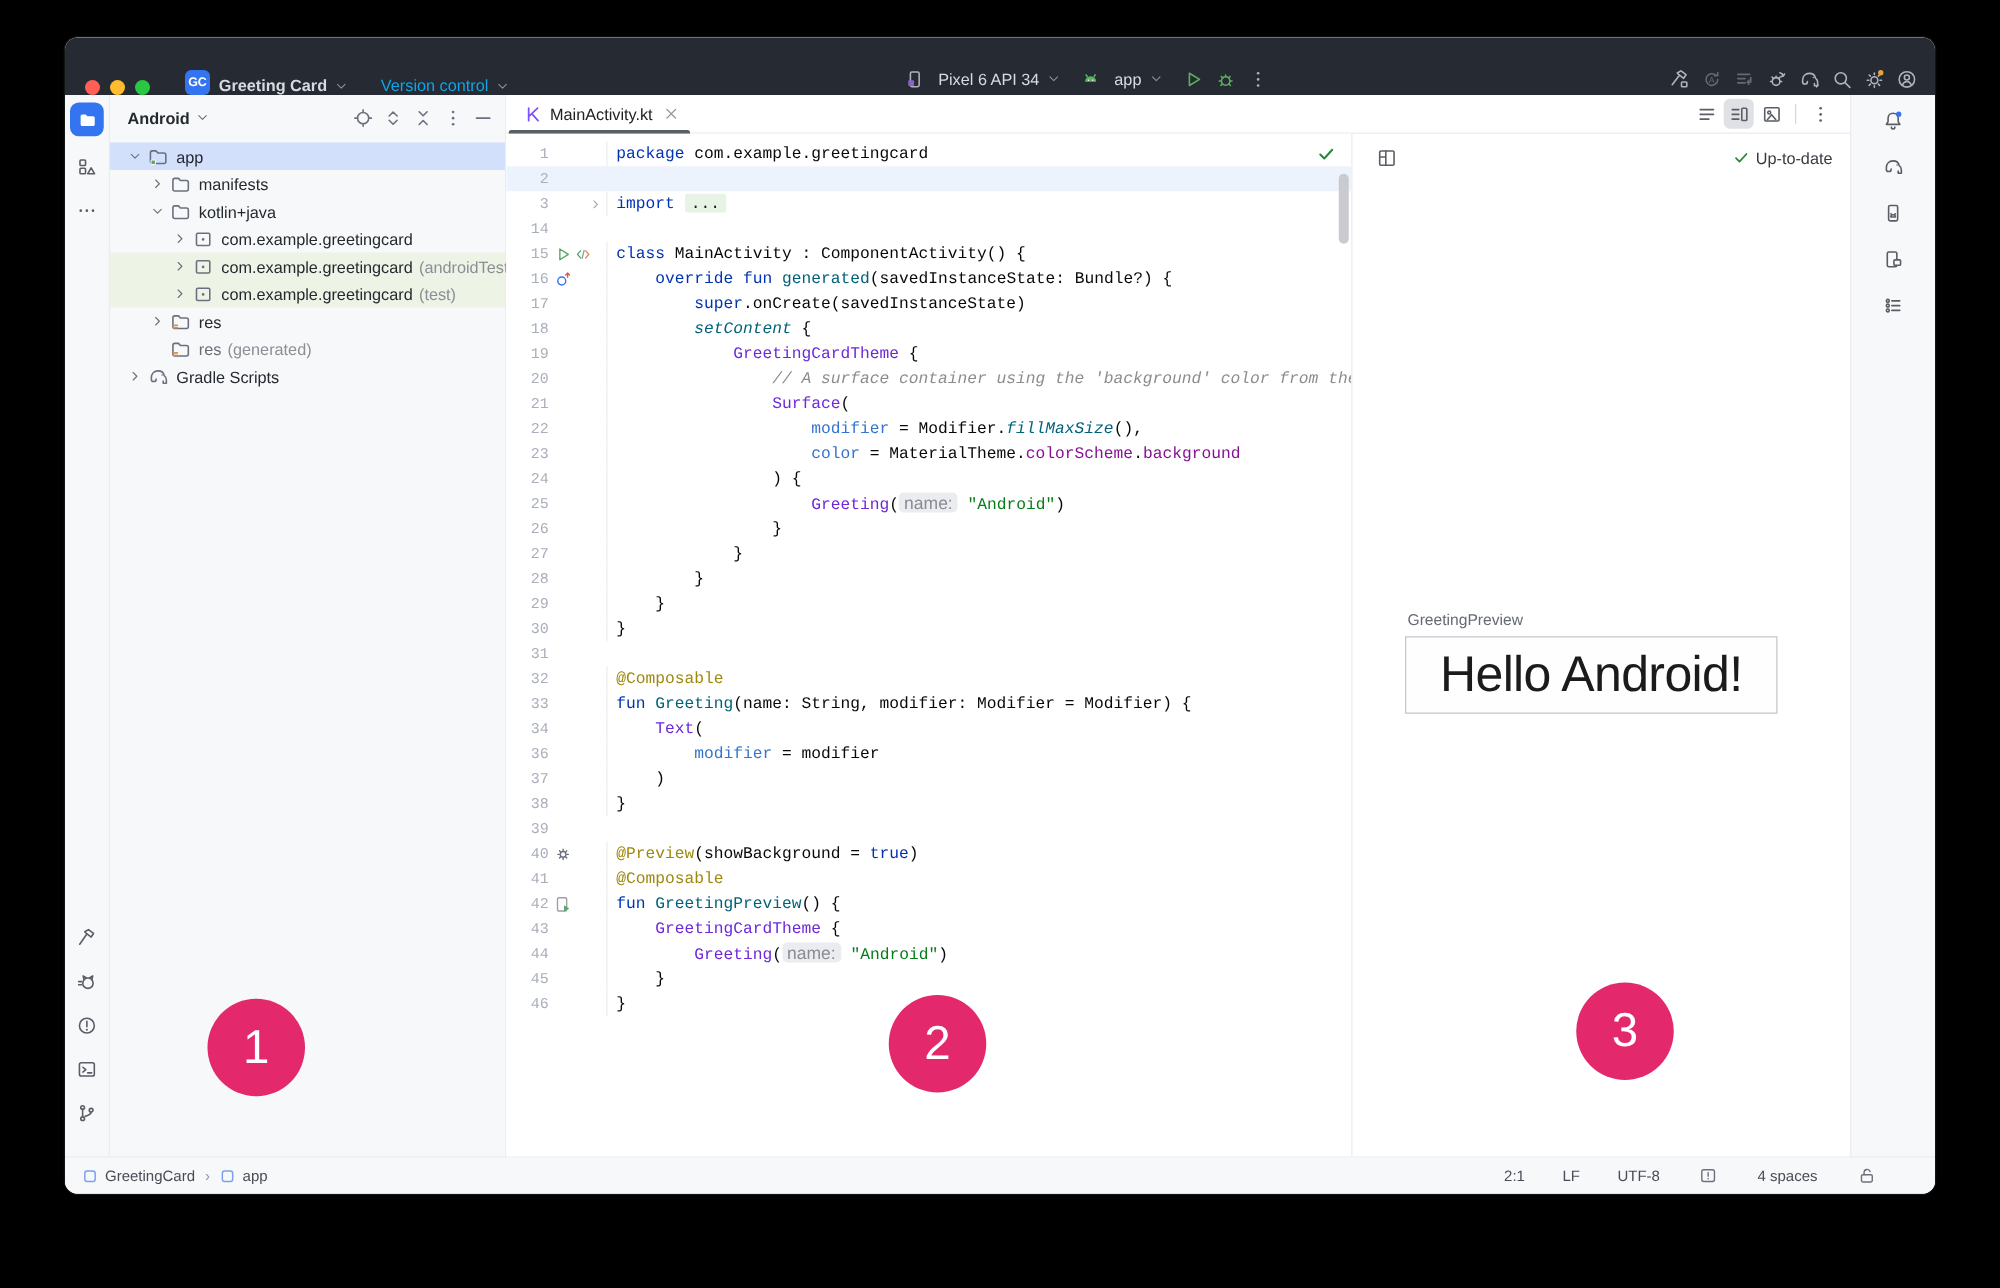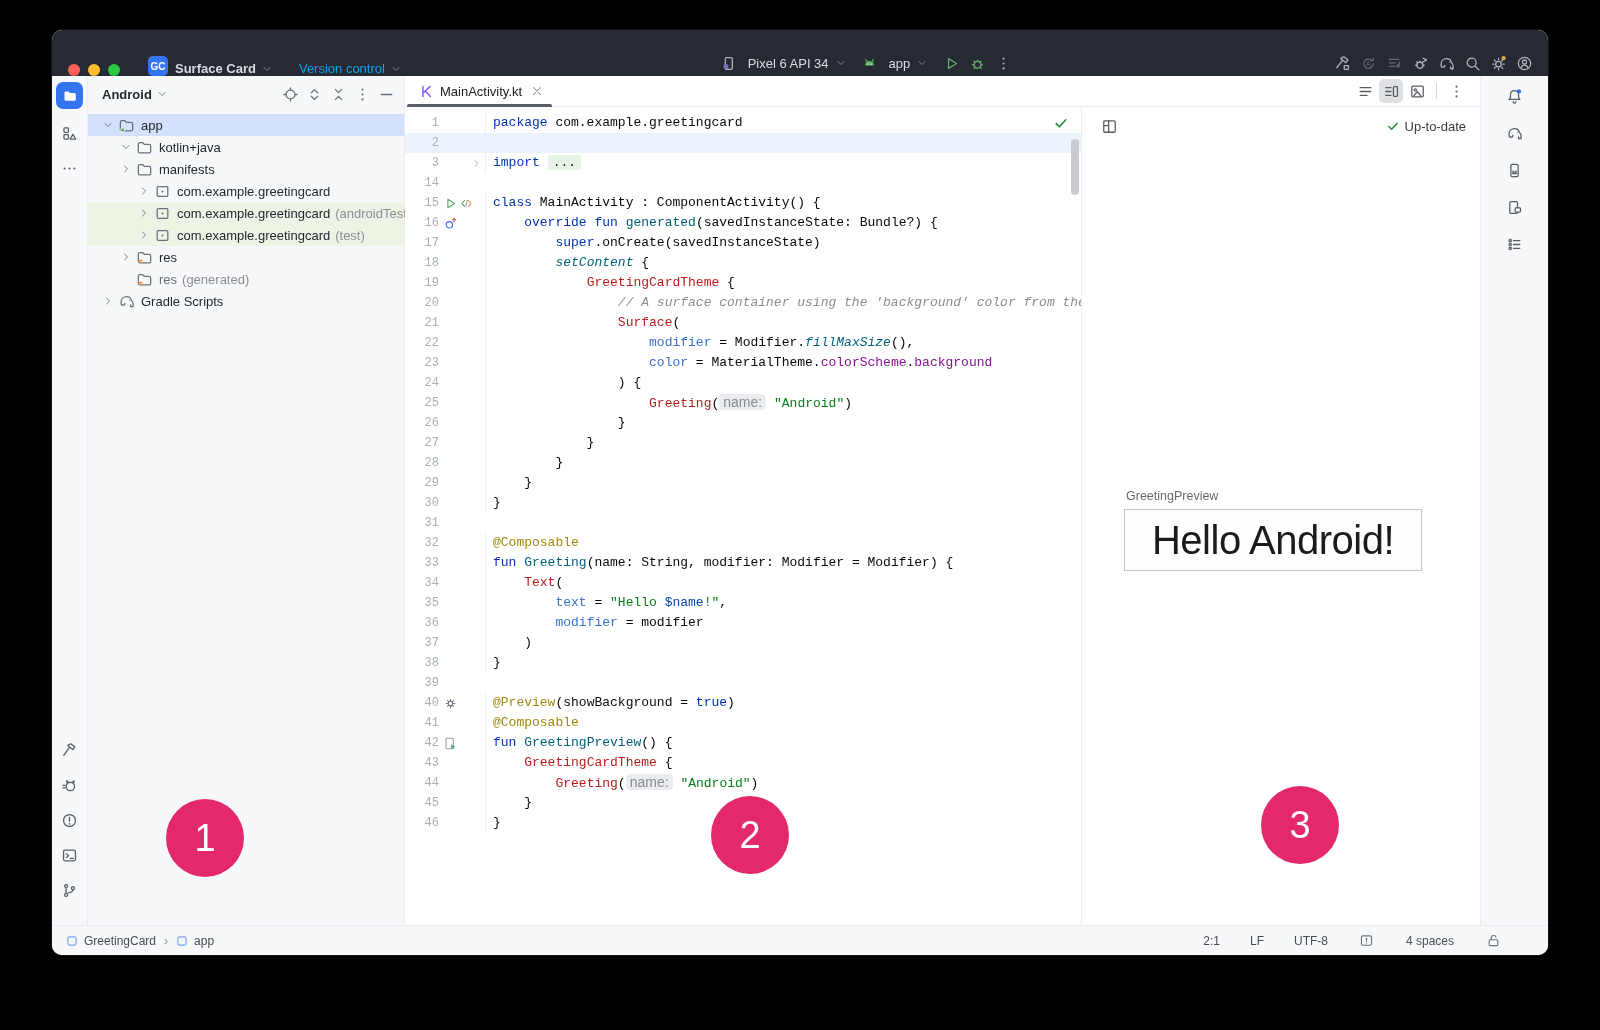--- a/index.html
+++ b/index.html
@@ -65,21 +65,21 @@
   .editor{width:677px;position:relative;overflow:hidden;background:#fff;flex:none;border-right:1px solid #EBECF0;box-sizing:border-box;}
   .code{padding-top:6px;font-family:"Liberation Mono","DejaVu Sans Mono",monospace;font-size:13px;}
   .code-line{height:20px;display:flex;align-items:center;}
   .code-line.cur{background:#EDF3FD;}
   .ln{width:34px;text-align:right;color:#A9AEBC;font-size:12px;flex:none;}
   .gut{width:46px;flex:none;position:relative;display:flex;align-items:center;padding-left:4px;box-sizing:border-box;gap:1px;}
   .gut .gic{width:15px;height:15px;display:inline-flex;}
   .gut .gic svg{width:15px;height:15px;}
   .gut .fold-chev{position:absolute;right:3px;color:#9CA1AB;width:11px;height:11px;display:inline-flex;}
   .cd{flex:1;white-space:pre;border-left:1px solid #EDEEF1;padding-left:7px;min-width:0;overflow:hidden;line-height:20px;}
-  .s-k{color:#0033B3}.s-fn{color:#00627A}.s-cp{color:#b91c1c}.s-nm{color:#3573CE}
+  .s-k{color:#0033B3}.s-fn{color:#00627A}.s-cp{color:#6d28d9}.s-nm{color:#3573CE}
   .s-pr{color:#871094}.s-an{color:#9E880D}.s-cm{color:#8C8C8C;font-style:italic}
   .s-st{color:#067D17}.s-tp{color:#0745A8}.s-ex{color:#00627A;font-style:italic}.s-pl{color:#080808}
   .hint{background:#EBECEF;color:#888B93;border-radius:4px;padding:0 4px;font-size:14px;font-family:"Liberation Sans",sans-serif;}
   .foldbox{background:#E7F3E4;border-radius:2px;padding:0 5px;color:#1a1a1a;}
   .insp-check{position:absolute;top:8px;right:12px;width:16px;height:16px;}
   .scroll-thumb{position:absolute;right:2px;top:32px;width:8px;height:56px;border-radius:4px;background:#C9CBD1;}
   
   .preview{flex:1;display:flex;flex-direction:column;background:#fff;min-width:0;}
   .pv-toolbar{height:38px;display:flex;align-items:center;padding:0 14px 0 16px;font-size:13px;color:#383A42;}
   .pv-toolbar .ic{color:#5A5D66;width:22px;height:22px;}
@@ -109,21 +109,21 @@
 <div class="window" data-name="android-studio-window">
 
   <div class="titlebar" data-name="titlebar">
     <div class="traffic" data-name="traffic-lights">
       <span class="tl c" data-name="close-button"></span>
       <span class="tl m" data-name="minimize-button"></span>
       <span class="tl z" data-name="zoom-button"></span>
     </div>
     <span class="gc-badge" data-name="project-badge">GC</span>
     <div class="tb-item" data-name="project-menu">
-      <span data-name="project-name">Surface Card</span>
+      <span data-name="project-name">Greeting Card</span>
       <span class="chev" data-name="chevron-down-icon">
           <svg viewBox="0 0 16 16" fill="none" stroke="currentColor" stroke-width="1.2" stroke-linecap="round" stroke-linejoin="round">
             <path d="M4 6l4 4 4-4"></path>
           </svg>
         </span>
     </div>
     <div class="tb-item sec" data-name="vcs-menu">
       <span>Version control</span>
       <span class="chev" data-name="chevron-down-icon">
           <svg viewBox="0 0 16 16" fill="none" stroke="currentColor" stroke-width="1.2" stroke-linecap="round" stroke-linejoin="round">
@@ -348,45 +348,45 @@
               </svg>
             </span>
             <span class="ticon" data-name="folder-module-icon">
               <svg viewBox="0 0 16 16" fill="none" stroke="currentColor" stroke-width="1.2" stroke-linecap="round" stroke-linejoin="round">
                 <path d="M2.2 5c0-.9.5-1.5 1.4-1.5h2.8l1.4 1.6h4.6c.9 0 1.4.6 1.4 1.5v4.9c0 .9-.5 1.5-1.4 1.5H3.6c-.9 0-1.4-.6-1.4-1.5z"></path>
                 <rect x="2.6" y="10.4" width="3.4" height="3.4" rx=".8" fill="#59A869" stroke="#F7F8FA" stroke-width=".8"></rect>
               </svg>
             </span>
             <span class="tlabel" data-name="tree-item-label">app</span>
           </div>
+          <div class="trow" data-name="tree-item-manifests" style="padding-left: 32px;">
+            <span class="tchev" data-name="chevron-right-icon">
+              <svg viewBox="0 0 16 16" fill="none" stroke="currentColor" stroke-width="1.2" stroke-linecap="round" stroke-linejoin="round">
+                <path d="M6 4l4 4-4 4"></path>
+              </svg>
+            </span>
+            <span class="ticon" data-name="folder-icon">
+              <svg viewBox="0 0 16 16" fill="none" stroke="currentColor" stroke-width="1.2" stroke-linecap="round" stroke-linejoin="round">
+                <path d="M2.2 5c0-.9.5-1.5 1.4-1.5h2.8l1.4 1.6h4.6c.9 0 1.4.6 1.4 1.5v4.9c0 .9-.5 1.5-1.4 1.5H3.6c-.9 0-1.4-.6-1.4-1.5z"></path>
+              </svg>
+            </span>
+            <span class="tlabel" data-name="tree-item-label">manifests</span>
+          </div>
           <div class="trow" data-name="tree-item-kotlin-java" style="padding-left: 32px;">
             <span class="tchev" data-name="chevron-down-icon">
               <svg viewBox="0 0 16 16" fill="none" stroke="currentColor" stroke-width="1.2" stroke-linecap="round" stroke-linejoin="round">
                 <path d="M4 6l4 4 4-4"></path>
               </svg>
             </span>
             <span class="ticon" data-name="folder-icon">
               <svg viewBox="0 0 16 16" fill="none" stroke="currentColor" stroke-width="1.2" stroke-linecap="round" stroke-linejoin="round">
                 <path d="M2.2 5c0-.9.5-1.5 1.4-1.5h2.8l1.4 1.6h4.6c.9 0 1.4.6 1.4 1.5v4.9c0 .9-.5 1.5-1.4 1.5H3.6c-.9 0-1.4-.6-1.4-1.5z"></path>
               </svg>
             </span>
             <span class="tlabel" data-name="tree-item-label">kotlin+java</span>
-          </div>
-          <div class="trow" data-name="tree-item-manifests" style="padding-left: 32px;">
-            <span class="tchev" data-name="chevron-right-icon">
-              <svg viewBox="0 0 16 16" fill="none" stroke="currentColor" stroke-width="1.2" stroke-linecap="round" stroke-linejoin="round">
-                <path d="M6 4l4 4-4 4"></path>
-              </svg>
-            </span>
-            <span class="ticon" data-name="folder-icon">
-              <svg viewBox="0 0 16 16" fill="none" stroke="currentColor" stroke-width="1.2" stroke-linecap="round" stroke-linejoin="round">
-                <path d="M2.2 5c0-.9.5-1.5 1.4-1.5h2.8l1.4 1.6h4.6c.9 0 1.4.6 1.4 1.5v4.9c0 .9-.5 1.5-1.4 1.5H3.6c-.9 0-1.4-.6-1.4-1.5z"></path>
-              </svg>
-            </span>
-            <span class="tlabel" data-name="tree-item-label">manifests</span>
           </div>
           <div class="trow" data-name="tree-item-com-example-greetingcard" style="padding-left: 50px;">
             <span class="tchev" data-name="chevron-right-icon">
               <svg viewBox="0 0 16 16" fill="none" stroke="currentColor" stroke-width="1.2" stroke-linecap="round" stroke-linejoin="round">
                 <path d="M6 4l4 4-4 4"></path>
               </svg>
             </span>
             <span class="ticon" data-name="package-icon">
               <svg viewBox="0 0 16 16" fill="none" stroke="currentColor" stroke-width="1.2" stroke-linecap="round" stroke-linejoin="round">
                 <rect x="3" y="3.4" width="10" height="9.2" rx="1"></rect>
@@ -653,25 +653,20 @@
               </div>
               <div class="code-line" data-name="code-line-33">
                 <span class="ln" data-name="line-number">33</span>
                 <span class="gut" data-name="gutter"></span>
                 <span class="cd" data-name="code-text"><span class="s-k">fun</span><span class="s-pl"> </span><span class="s-fn">Greeting</span><span class="s-pl">(name: String, modifier: Modifier = Modifier) {</span></span>
               </div>
               <div class="code-line" data-name="code-line-34">
                 <span class="ln" data-name="line-number">34</span>
                 <span class="gut" data-name="gutter"></span>
                 <span class="cd" data-name="code-text"><span class="s-pl">    </span><span class="s-cp">Text</span><span class="s-pl">(</span></span>
-              </div>
-              <div class="code-line" data-name="code-line-35">
-                <span class="ln" data-name="line-number">35</span>
-                <span class="gut" data-name="gutter"></span>
-                <span class="cd" data-name="code-text"><span class="s-pl">        </span><span class="s-nm">text</span><span class="s-pl"> = </span><span class="s-st">"Hello </span><span class="s-tp">$name</span><span class="s-st">!"</span><span class="s-pl">,</span></span>
               </div>
               <div class="code-line" data-name="code-line-36">
                 <span class="ln" data-name="line-number">36</span>
                 <span class="gut" data-name="gutter"></span>
                 <span class="cd" data-name="code-text"><span class="s-pl">        </span><span class="s-nm">modifier</span><span class="s-pl"> = modifier</span></span>
               </div>
               <div class="code-line" data-name="code-line-37">
                 <span class="ln" data-name="line-number">37</span>
                 <span class="gut" data-name="gutter"></span>
                 <span class="cd" data-name="code-text"><span class="s-pl">    )</span></span>

